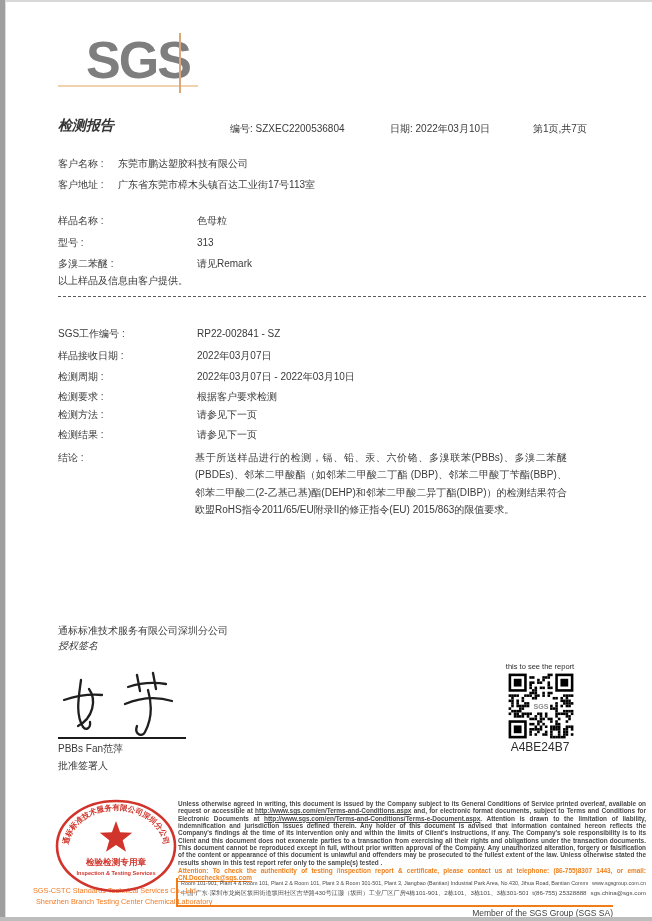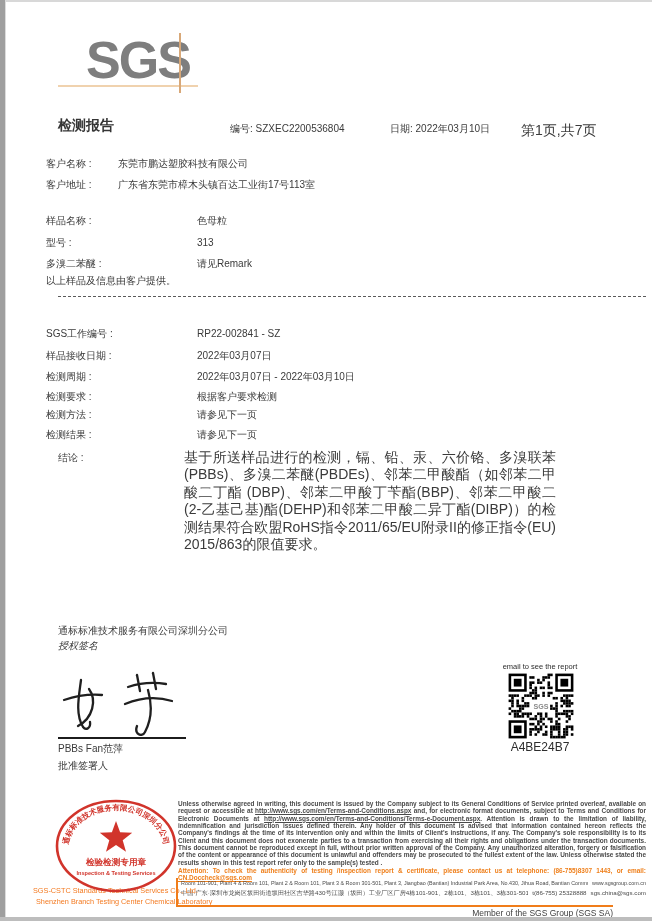--- a/index.html
+++ b/index.html
@@ -8,35 +8,35 @@
   .edge-left{position:absolute;left:0;top:0;width:5px;height:921px;background:#9f9f9f;}
   .edge-left-inner{position:absolute;left:5px;top:0;width:1px;height:921px;background:#dcdcdc;}
   .edge-top{position:absolute;left:0;top:0;width:652px;height:2px;background:#d8d8d8;}
   .edge-bottom{position:absolute;left:0;top:917px;width:652px;height:4px;background:#bdbdbd;}
 
   .logo{position:absolute;left:86px;top:32px;font-size:52px;font-weight:700;
         letter-spacing:-2px;color:#7e7e7e;line-height:56px;}
   .hline-logo{position:absolute;left:58px;top:85px;width:140px;height:2px;background:#f0d2ae;}
   .vline-logo{position:absolute;left:179px;top:33px;width:2px;height:60px;background:#d8a878;}
 
-  .title{position:absolute;left:58px;top:117px;font-size:14px;font-weight:700;color:#353535;}
+  .title{position:absolute;left:58px;top:117px;font-size:14px;font-weight:700;color:#353535;font-style:italic;}
   .hdr-no{position:absolute;left:230px;top:122px;font-size:10px;}
   .hdr-date{position:absolute;left:390px;top:122px;font-size:10px;}
-  .hdr-page{position:absolute;left:521px;top:122px;font-size:14px;}
+  .hdr-page{position:absolute;left:533px;top:122px;font-size:10px;}
 
   .row{position:absolute;font-size:10px;line-height:13px;white-space:nowrap;}
-  .lbl{position:absolute;left:46px;}
+  .lbl{position:absolute;left:58px;}
   .val1{position:absolute;left:118px;}
   .val2{position:absolute;left:197px;}
 
   .dashline{position:absolute;left:58px;top:296px;width:588px;height:0;
             border-top:1.5px dashed #5a5a5a;}
 
   .conclusion-lbl{position:absolute;left:58px;top:451px;font-size:10px;}
-  .conclusion-txt{position:absolute;left:184px;top:449px;width:372px;font-size:14px;
+  .conclusion-txt{position:absolute;left:195px;top:449px;width:372px;font-size:10px;
                   line-height:17.4px;text-align:justify;}
 
   .sig-company{position:absolute;left:58px;top:624px;font-size:10px;}
   .sig-auth{position:absolute;left:58px;top:639px;font-size:10px;font-style:italic;}
   .sig-svg{position:absolute;left:58px;top:670px;}
   .sig-underline{position:absolute;left:58px;top:737px;width:128px;height:2px;background:#1c1c1c;}
   .sig-name{position:absolute;left:58px;top:742px;font-size:10px;}
   .sig-role{position:absolute;left:58px;top:759px;font-size:10px;}
 
   .qr-caption{position:absolute;left:495px;top:662px;width:90px;text-align:center;font-size:7.5px;color:#2d2d2d;}
@@ -145,21 +145,21 @@
       <path d="M79,5 L82,21"></path>
       <path d="M95,3 L98,19"></path>
       <path d="M67,34 C84,27 101,27 114,31"></path>
       <path d="M90,20 C94,34 94,49 87,62 C84,68 76,64 79,56"></path>
     </g>
   </svg>
   <div class="sig-underline"></div>
   <div class="sig-name">PBBs Fan范萍</div>
   <div class="sig-role">批准签署人</div>
 
-  <div class="qr-caption">email to see the report</div>
+  <div class="qr-caption">this to see the report</div>
   <div class="qr-box">
     <svg id="qr-svg" width="70" height="70" viewBox="0 0 108 108">
       <rect x="0" y="0" width="108" height="108" fill="#ffffff"></rect>
       <rect x="64" y="4" width="4" height="4" fill="#000"></rect>
         <rect x="68" y="4" width="4" height="4" fill="#000"></rect>
         <rect x="36" y="8" width="4" height="4" fill="#000"></rect>
         <rect x="40" y="8" width="4" height="4" fill="#000"></rect>
         <rect x="56" y="8" width="4" height="4" fill="#000"></rect>
         <rect x="60" y="8" width="4" height="4" fill="#000"></rect>
         <rect x="64" y="8" width="4" height="4" fill="#000"></rect>

